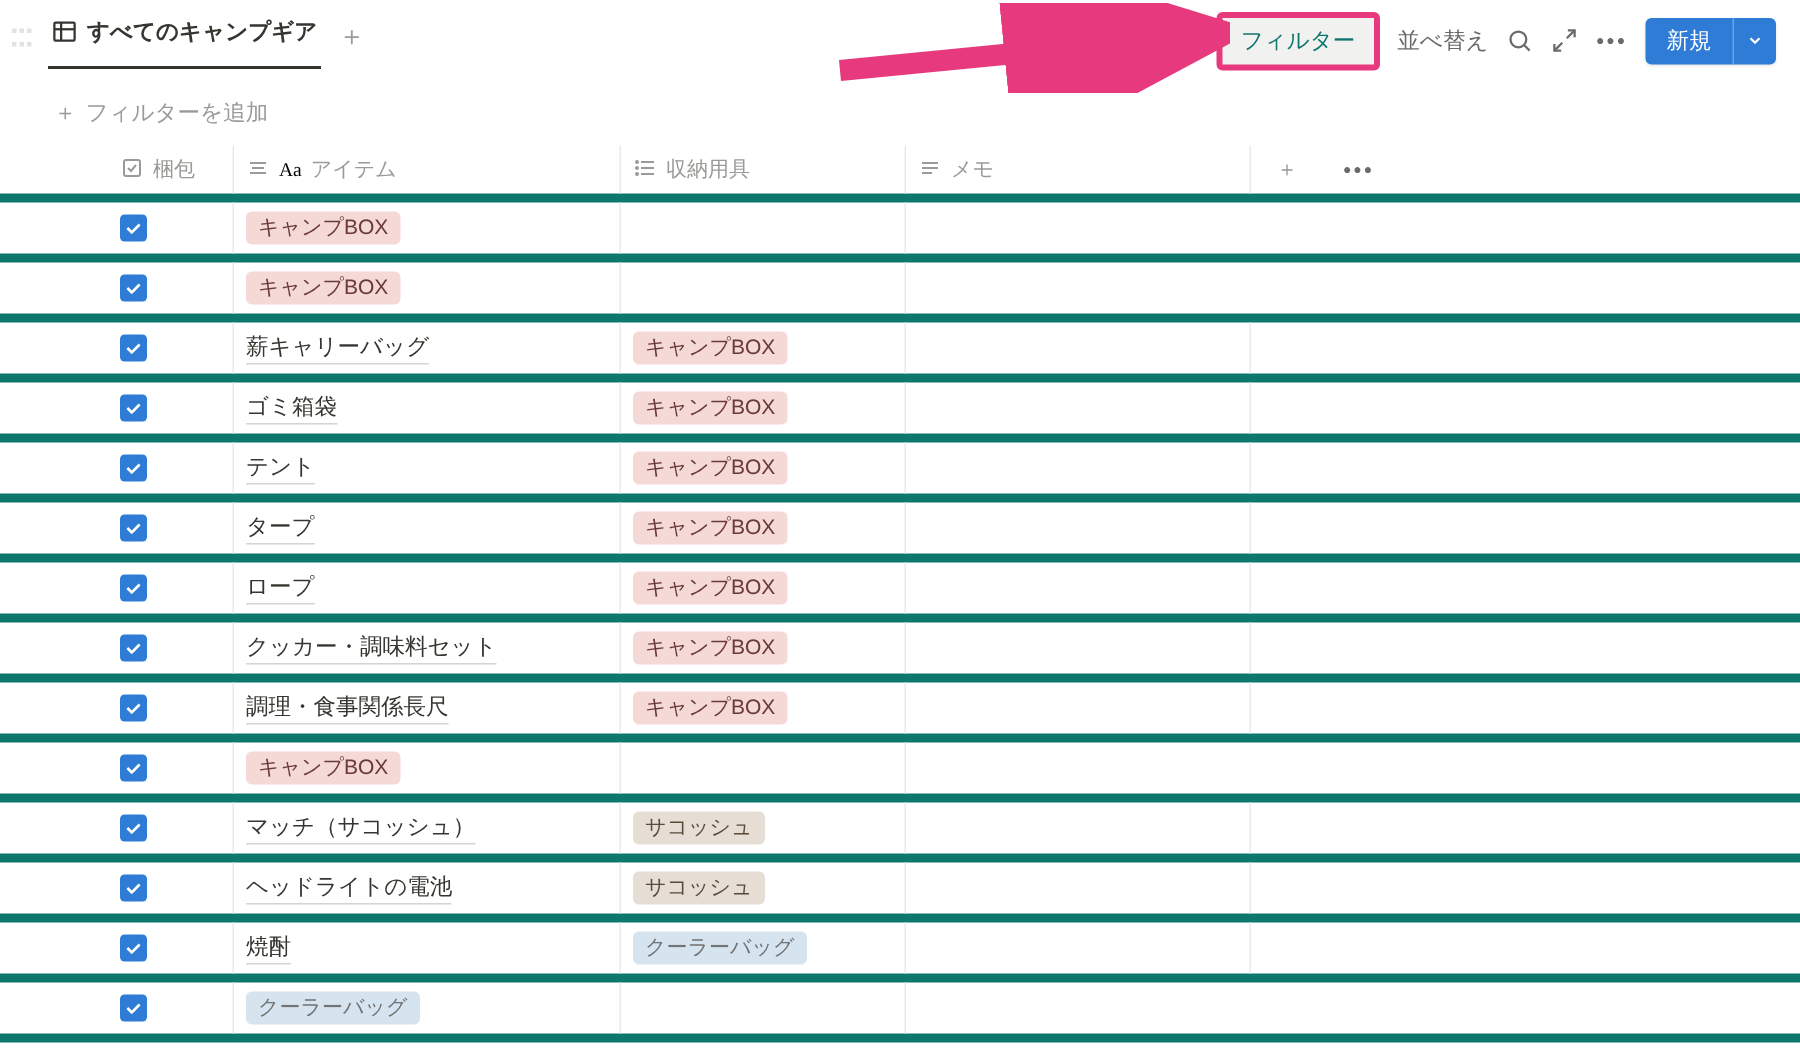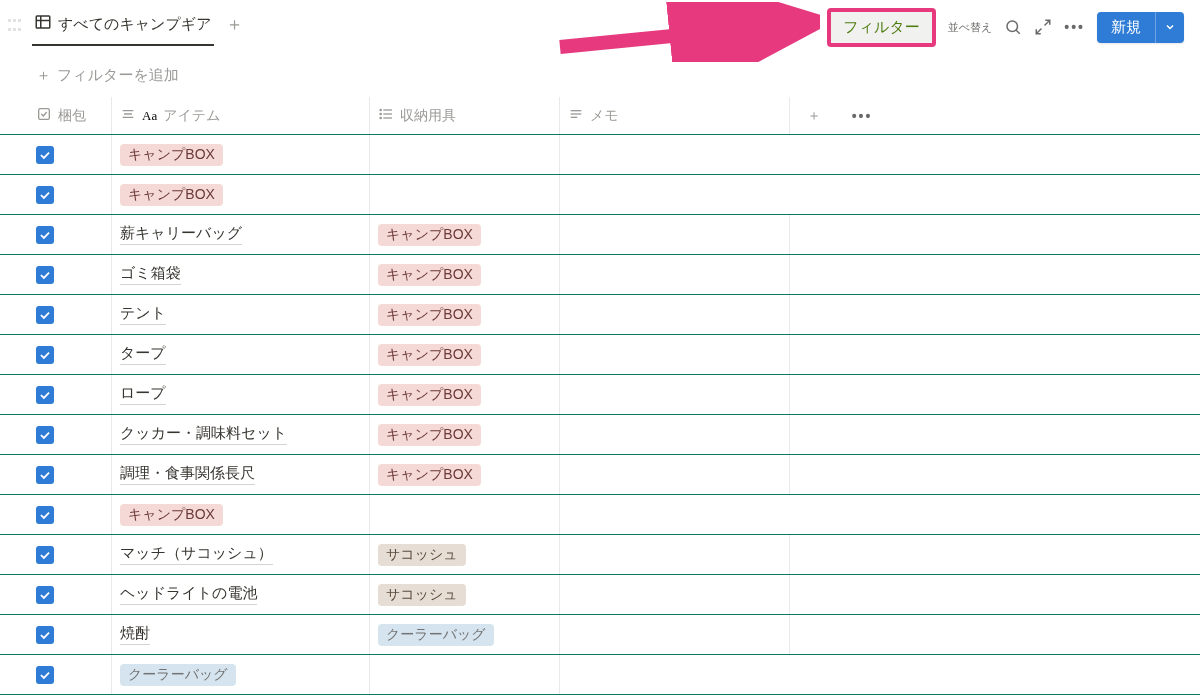--- a/index.html
+++ b/index.html
@@ -24,46 +24,46 @@
     .drag-dots {
       width: 16px; height: 16px;
       display: flex; flex-wrap: wrap;
       gap: 2px;
       opacity: 0.35;
       margin-right: 8px;
     }
     .drag-dots span { width: 3px; height: 3px; background: #b0aeab; }
 
     .tab {
-      display: flex; align-items: flex-end; gap: 6px;
+      display: flex; align-items: flex-start; gap: 6px;
       padding: 4px 2px 10px 2px;
       border-bottom: 2px solid #37352f;
-      font-weight: 400;
+      font-weight: 700;
       font-size: 15px;
     }
     .tab svg { width: 18px; height: 18px; }
     .add-tab {
       margin-left: 12px;
       color: #9b9a97; font-size: 18px;
       padding-bottom: 6px;
     }
 
     .header-spacer { flex: 1; }
 
     .header-actions { display: flex; align-items: center; gap: 12px; }
     .filter-btn {
       padding: 6px 12px;
       background: #f1f1ef;
       border: 4px solid #e6397e;
       border-radius: 4px;
-      color: #4d7c0f;
+      color: #0f766e;
       font-size: 15px;
       cursor: pointer;
     }
-    .sort-btn { color: #6b6a68; font-size: 11px; cursor: pointer; }
+    .sort-btn { color: #6b6a68; font-size: 15px; cursor: pointer; }
     .icon-btn { color: #6b6a68; cursor: pointer; display: flex; align-items: center; }
     .icon-btn svg { width: 18px; height: 18px; }
     .dots { letter-spacing: 2px; color: #6b6a68; font-weight: bold; }
 
     .new-btn {
       display: flex; align-items: stretch;
       background: #2e7cd6; color: #fff;
       border-radius: 4px; overflow: hidden;
       font-size: 15px;
       box-shadow: 0 1px 2px rgba(0,0,0,0.1);
@@ -79,21 +79,22 @@
       color: #9b9a97;
       font-size: 15px;
     }
 
     
     .table { width: 100%; }
     .table-header, .table-row {
       display: grid;
       grid-template-columns: 112px 258px 190px 230px 48px 48px;
       align-items: center;
-      border-bottom: 1px solid #0f766e;
+      border-bottom: 6px solid #0f766e;
+      padding-left: 44px;
     }
     .table-header {
       color: #9b9a97;
       font-size: 14px;
       height: 38px;
     }
     .table-row { height: 40px; }
 
     .th, .td {
       padding: 0 8px;

